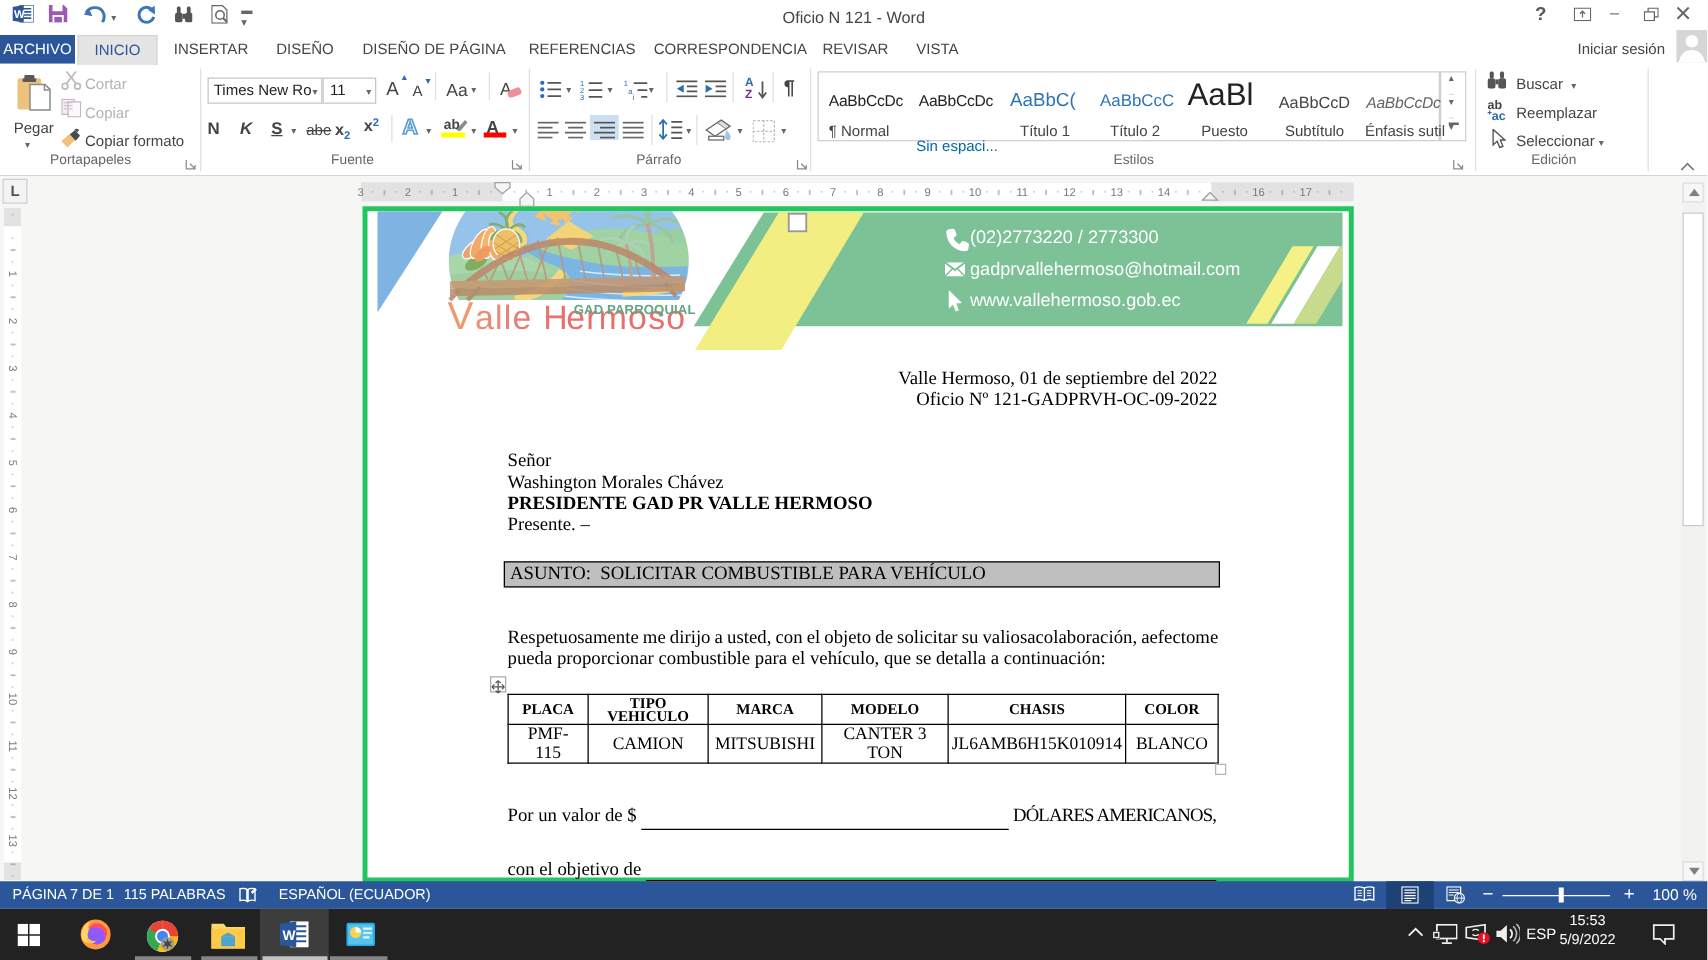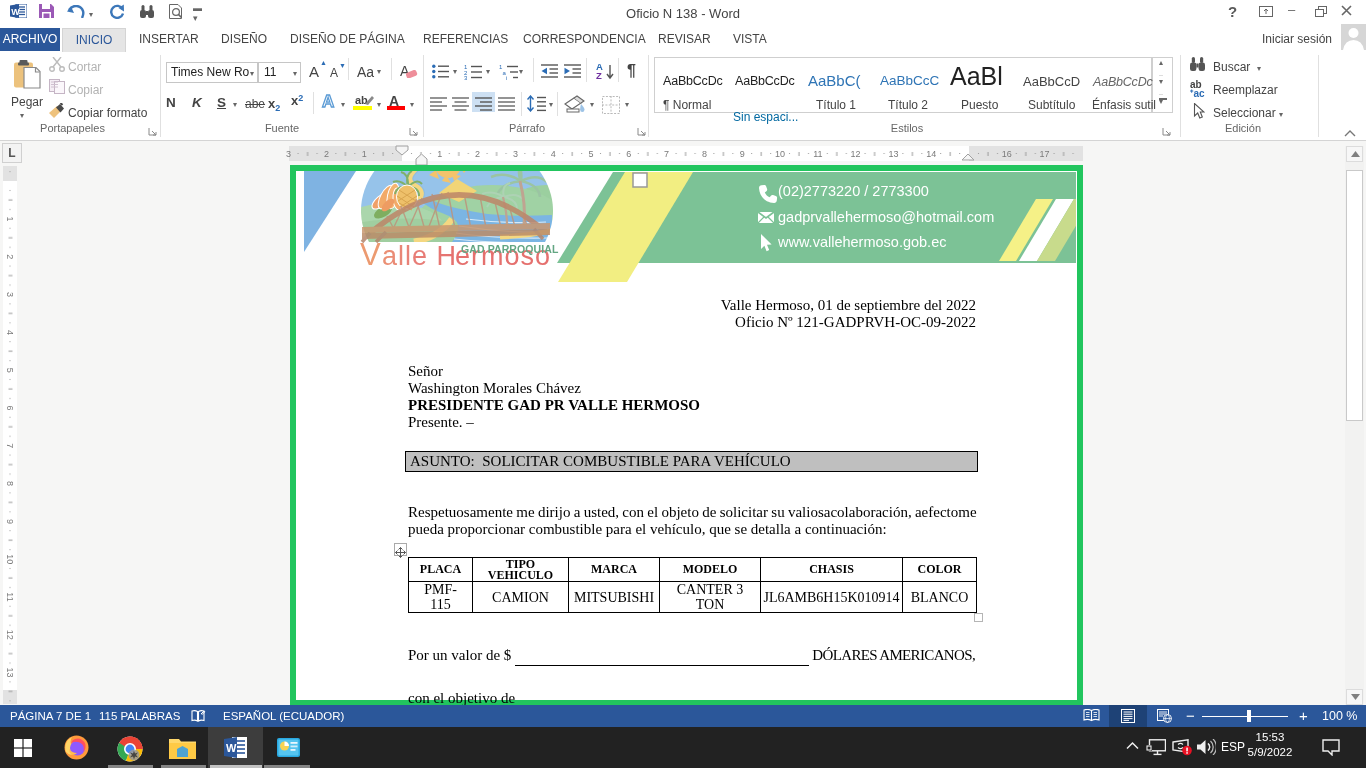--- a/index.html
+++ b/index.html
@@ -21,36 +21,36 @@
   .launcher { position:absolute; top:76px; width:10px; height:10px; }
   .rtext { font-size:12px; color:#444; }
   .dis { color:#b3b3b3; }
   .dd { font-size:8px; color:#666; }
   
   #rulerrow { position:absolute; left:0; top:141px; width:1366px; height:25px; background:#f6f6f5; }
   #tabsel { position:absolute; left:2px; top:2px; width:20px; height:20px; background:#f3f3f3; border:1px solid #d0d0d0; color:#555; font-weight:bold; font-size:12px; text-align:center; line-height:18px; }
   #hruler { position:absolute; left:291px; top:5px; width:791px; height:15px; background:#e4e4e4; }
   
   #docarea { position:absolute; left:0; top:166px; width:1366px; height:539px; background:#f6f6f5; }
-  #page { position:absolute; left:290px; top:-1px; width:793px; height:541px; background:#fff; border:6px solid #22c55e; }
+  #page { position:absolute; left:290px; top:-1px; width:793px; height:541px; background:#fff; border:4px solid #22c55e; }
   #vruler { position:absolute; left:3px; top:1px; width:14px; height:538px; background:#fff; }
   #vscroll { position:absolute; left:1345px; top:-20px; width:19px; height:560px; background:#f2f2f1; }
   .serif { font-family:"Liberation Serif", serif; }
   .tc { border:1px solid #000; text-align:center; vertical-align:middle; padding:0; }
   .th { font-size:12px; font-weight:bold; line-height:11px; }
   .td2 { font-size:14px; line-height:15px; }
   
   #statusbar { position:absolute; left:0; top:705px; width:1366px; height:22px; background:#2b579a; color:#fff; font-size:12px; }
   
   #taskbar { position:absolute; left:0; top:727px; width:1366px; height:41px; background:#222222; }
 </style>
 </head>
 <body>
 <div id="titlebar">
-  <div id="title">Oficio N 138 - Word</div>
+  <div id="title">Oficio N 121 - Word</div>
   <div id="qat">
 
     <svg class="abs" style="left:10px;top:4px;" width="17" height="14" viewBox="0 0 17 14">
       <rect x="6" y="0" width="11" height="14" fill="#fff" stroke="#2b579a" stroke-width="1"></rect>
       <g stroke="#2b579a" stroke-width="1.3">
           <line x1="8" y1="3" x2="15" y2="3"></line>
           <line x1="8" y1="5.5" x2="15" y2="5.5"></line>
           <line x1="8" y1="8" x2="15" y2="8"></line>
           <line x1="8" y1="10.5" x2="15" y2="10.5"></line>
         </g>

